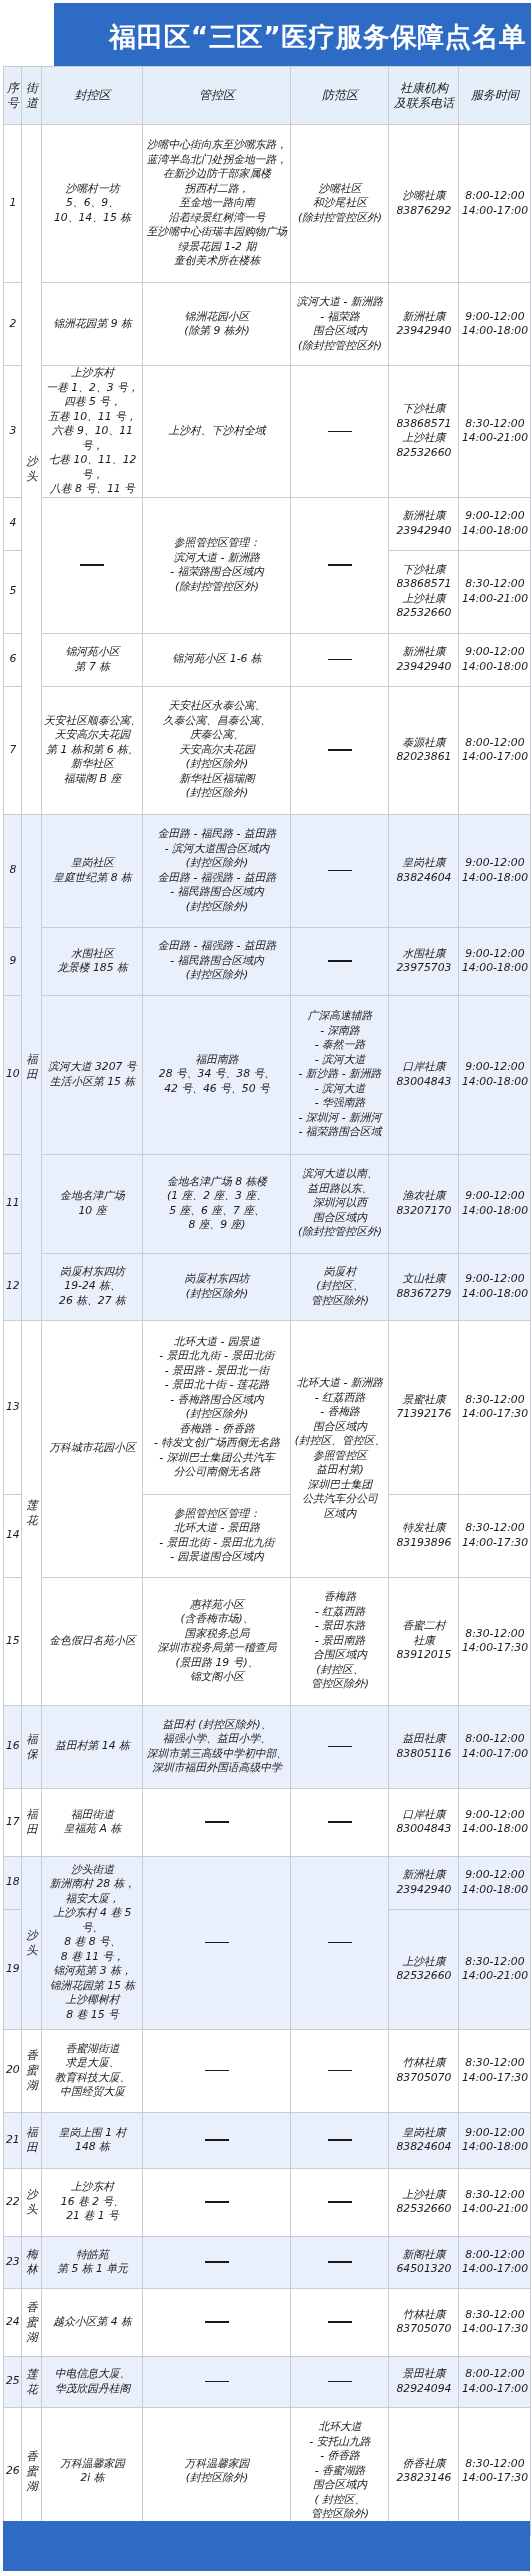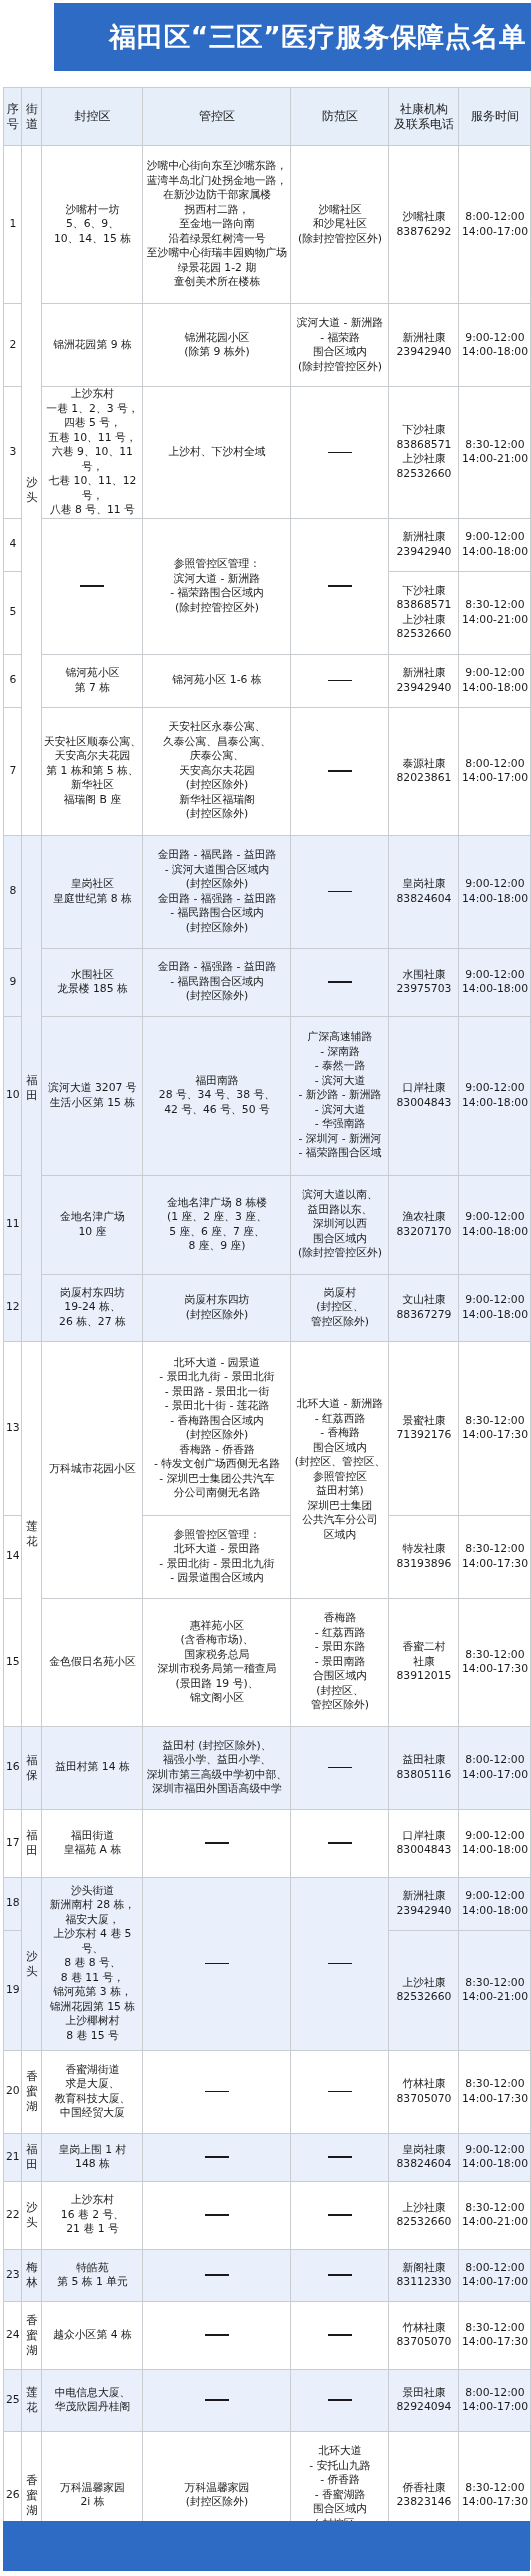--- a/index.html
+++ b/index.html
@@ -1,20 +1,20 @@
 <!DOCTYPE html>
 <html style="font-size:10px"><head>
 <meta charset="utf-8">
 <style>
   html,body{margin:0;padding:0;background:#ffffff;}
   body{width:531px;height:2576px;position:relative;font-family:"DejaVu Sans","Liberation Sans",sans-serif;color:#1a1a1a;overflow:hidden;}
   #sheet{position:absolute;left:3.2px;top:3.2px;width:527px;}
   .title-bar{position:absolute;left:16px;top:0;width:527px;height:68px;background:#2e6bc5;display:flex;align-items:center;justify-content:center;margin-left:35px;}
   .title-bar span{color:#ffffff;font-size:26.6px;font-weight:bold;letter-spacing:0.6px;}
-  table{position:absolute;left:0;top:84px;border-collapse:collapse;table-layout:fixed;width:527px;}
+  table{position:absolute;left:0;top:63px;border-collapse:collapse;table-layout:fixed;width:527px;font-style:italic;}
   td,th{border:0.6px solid #c9ccd1;text-align:center;vertical-align:middle;padding:0 1.3px;font-size:10.8px;line-height:14.5px;white-space:pre-line;font-weight:normal;}
   th{background:#e6eef9;font-size:12px;line-height:15px;}
   tr.tint td{background:#e9f0fb;}
   tr.white td{background:#ffffff;}
   .dash-line{display:inline-block;width:24px;height:1.3px;background:#1a1a1a;vertical-align:middle;}
   td.street{font-size:11.4px;line-height:15px;}
   .footer-bar{position:absolute;left:0;width:527px;height:50px;background:#2e6bc5;}
 </style>
 </head>
 <body>
@@ -140,21 +140,21 @@
         <td>新洲社康
 23942940</td>
         <td>9:00-12:00
 14:00-18:00</td>
       </tr>
 
       <tr class="white" style="height:128px">
         <td>7</td>
         <td>天安社区顺泰公寓、
 天安高尔夫花园
-第 1 栋和第 5 栋、
+第 1 栋和第 6 栋、
 新华社区
 福瑞阁 B 座</td>
         <td>天安社区永泰公寓、
 久泰公寓、昌泰公寓、
 庆泰公寓、
 天安高尔夫花园
 (封控区除外)
 新华社区福瑞阁
 (封控区除外)</td>
         <td><span class="dash-line"></span></td>
@@ -390,21 +390,21 @@
 教育科技大厦、
 中国经贸大厦</td>
         <td><span class="dash-line"></span></td>
         <td><span class="dash-line"></span></td>
         <td>竹林社康
 83705070</td>
         <td>8:30-12:00
 14:00-17:30</td>
       </tr>
 
-      <tr class="tint" style="height:48px">
+      <tr class="tint" style="height:56px">
         <td>21</td>
         <td class="street">福
 田</td>
         <td>皇岗上围 1 村
 148 栋</td>
         <td><span class="dash-line"></span></td>
         <td><span class="dash-line"></span></td>
         <td>皇岗社康
 83824604</td>
         <td>9:00-12:00
@@ -428,40 +428,40 @@
 
       <tr class="tint" style="height:52px">
         <td>23</td>
         <td class="street">梅
 林</td>
         <td>特皓苑
 第 5 栋 1 单元</td>
         <td><span class="dash-line"></span></td>
         <td><span class="dash-line"></span></td>
         <td>新阁社康
-83112330</td>
+64501320</td>
         <td>8:00-12:00
 14:00-17:00</td>
       </tr>
 
       <tr class="white" style="height:68px">
         <td>24</td>
         <td class="street">香
 蜜
 湖</td>
         <td>越众小区第 4 栋</td>
         <td><span class="dash-line"></span></td>
         <td><span class="dash-line"></span></td>
         <td>竹林社康
 83705070</td>
         <td>8:30-12:00
 14:00-17:30</td>
       </tr>
 
-      <tr class="tint" style="height:62px">
+      <tr class="tint" style="height:51px">
         <td>25</td>
         <td class="street">莲
 花</td>
         <td>中电信息大厦、
 华茂欣园丹桂阁</td>
         <td><span class="dash-line"></span></td>
         <td><span class="dash-line"></span></td>
         <td>景田社康
 82924094</td>
         <td>8:00-12:00

